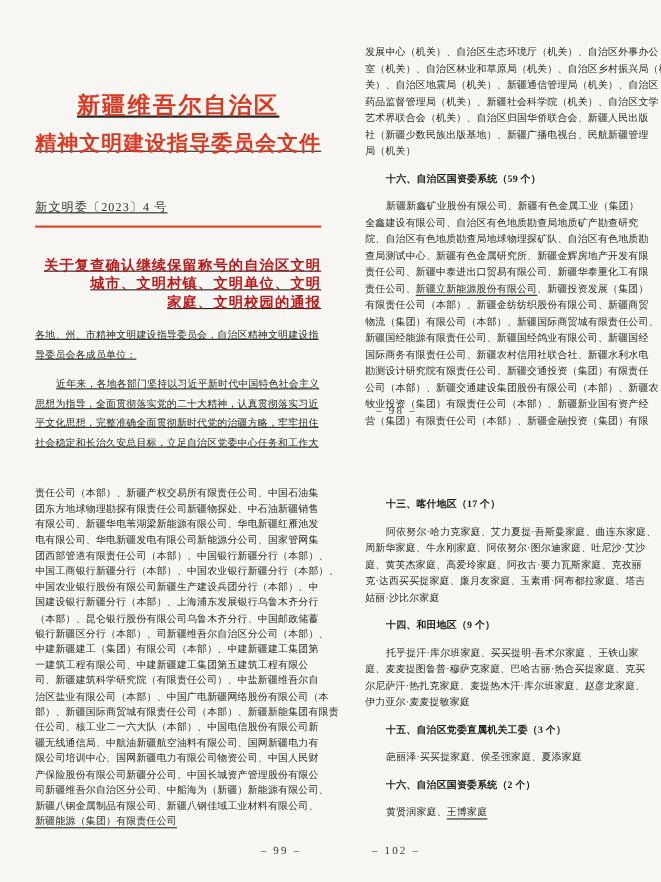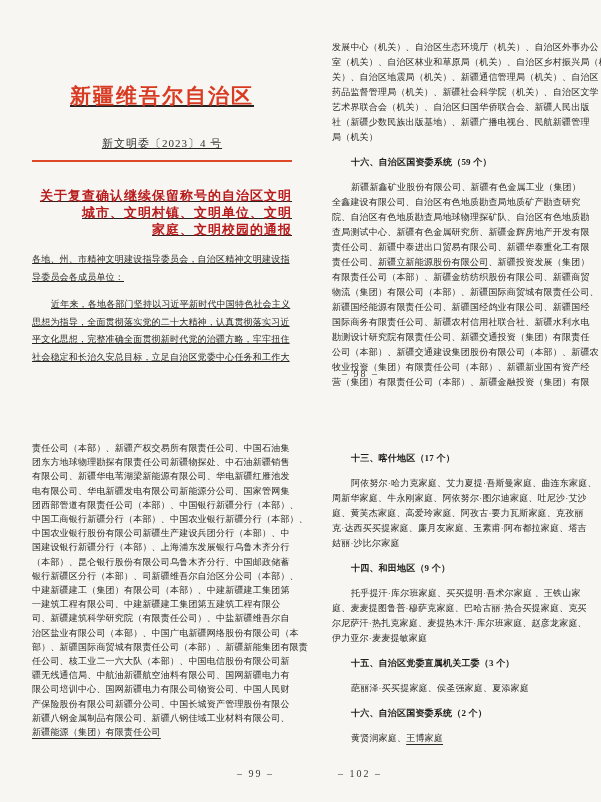--- a/index.html
+++ b/index.html
@@ -11,21 +11,21 @@
   .page{position:absolute;}
   .page-tl{left:32px;top:0;width:260px;text-decoration:underline;}
   .page-tr{left:332px;top:40px;width:242px;}
   .page-bl{left:32px;top:441px;width:262px;}
   .page-br{left:332px;top:441px;width:242px;}
 
   .red1{color:#d93a22;font-weight:bold;font-size:21px;text-align:center;
         letter-spacing:2px;margin-top:82px;white-space:nowrap;}
   .red2{color:#d93a22;font-weight:bold;font-size:19px;text-align:center;
         letter-spacing:1px;margin-top:7px;white-space:nowrap;}
-  .docnum{text-align:center;font-size:11px;margin-top:26px;letter-spacing:1px;color:#33302d;}
+  .docnum{font-size:11px;margin-top:38px;letter-spacing:1px;color:#33302d;}
   .rule{height:2px;background:#e0482a;margin-top:9px;}
   .doc-title{margin-top:25px;}
   .doc-title .line{text-align:right;font-weight:bold;font-size:13px;
         line-height:17px;letter-spacing:1px;white-space:nowrap;color:#b91c1c;}
   .body-sm{margin-top:13px;}
   .body-sm .line{font-size:9.5px;line-height:17.6px;letter-spacing:.2px;white-space:nowrap;}
   .col .line{font-size:9px;letter-spacing:.2px;white-space:nowrap;color:#2c2926;}
   .page-tr .line,.page-br .line{line-height:15px;}
   .page-bl .line{line-height:14.2px;}
   .line.h{font-weight:bold;color:#1f1c1a;}
@@ -36,20 +36,21 @@
   .pn-99{left:237px;top:768px;}
   .pn-102{left:338px;top:768px;}
 </style>
 </head>
 <body>
 
 <div class="canvas">
 
   <section class="page page-tl">
     <div class="red1">新疆维吾尔自治区</div>
+    <div class="red2">精神文明建设指导委员会文件</div>
     <div class="docnum">新文明委〔2023〕4 号</div>
     <div class="rule"></div>
     <div class="doc-title">
         <div class="line">关于复查确认继续保留称号的自治区文明</div>
         <div class="line">城市、文明村镇、文明单位、文明</div>
         <div class="line">家庭、文明校园的通报</div>
       </div>
     <div class="body-sm col">
         <div class="line">各地、州、市精神文明建设指导委员会，自治区精神文明建设指</div>
         <div class="line">导委员会各成员单位：</div>
@@ -99,20 +100,21 @@
       <div class="line">银行新疆区分行（本部）、司新疆维吾尔自治区分公司（本部）、</div>
       <div class="line">中建新疆建工（集团）有限公司（本部）、中建新疆建工集团第</div>
       <div class="line">一建筑工程有限公司、中建新疆建工集团第五建筑工程有限公</div>
       <div class="line">司、新疆建筑科学研究院（有限责任公司）、中盐新疆维吾尔自</div>
       <div class="line">治区盐业有限公司（本部）、中国广电新疆网络股份有限公司（本</div>
       <div class="line">部）、新疆国际商贸城有限责任公司（本部）、新疆新能集团有限责</div>
       <div class="line">任公司、核工业二一六大队（本部）、中国电信股份有限公司新</div>
       <div class="line">疆无线通信局、中航油新疆航空油料有限公司、国网新疆电力有</div>
       <div class="line">限公司培训中心、国网新疆电力有限公司物资公司、中国人民财</div>
       <div class="line">产保险股份有限公司新疆分公司、中国长城资产管理股份有限公</div>
+      <div class="line">司新疆维吾尔自治区分公司、中船海为（新疆）新能源有限公司、</div>
       <div class="line">新疆八钢金属制品有限公司、新疆八钢佳域工业材料有限公司、</div>
       <div class="line"><span class="ul">新疆能源（集团）有限责任公司</span></div>
     </section>
   <div class="pagenum pn-99">– 99 –</div>
 
   <section class="page page-br col">
       <div class="line h i">十三、喀什地区（17 个）</div>
       <div class="line i">阿依努尔·哈力克家庭、艾力夏提·吾斯曼家庭、曲连东家庭、</div>
       <div class="line">周新华家庭、牛永刚家庭、阿依努尔·图尔迪家庭、吐尼沙·艾沙</div>
       <div class="line">庭、黄芙杰家庭、高爱玲家庭、阿孜古·要力瓦斯家庭、克孜丽</div>

